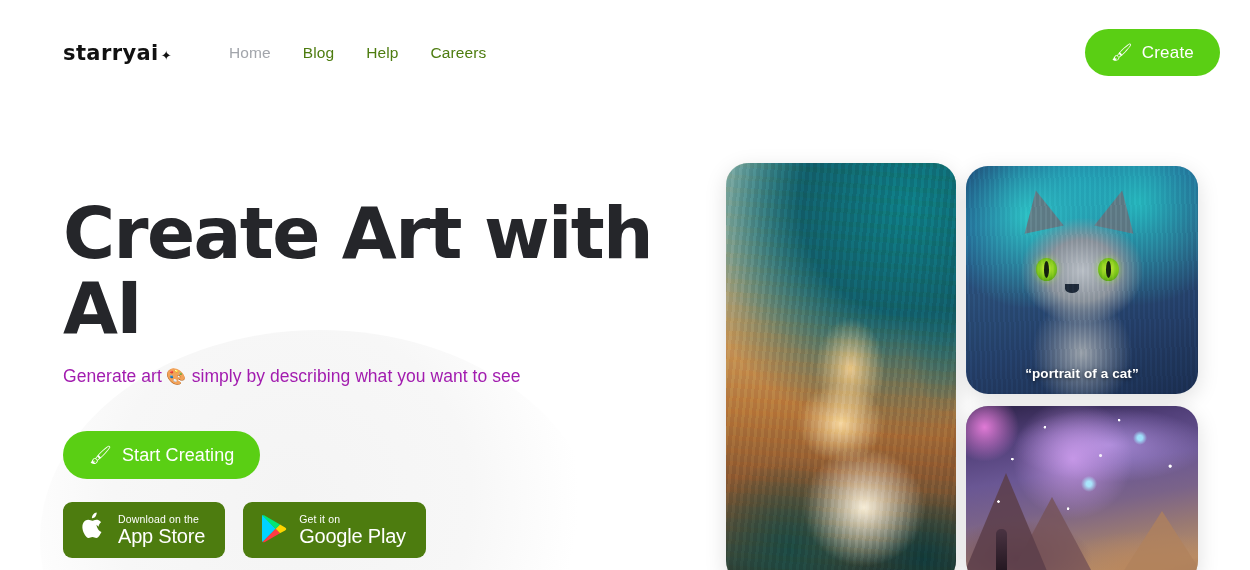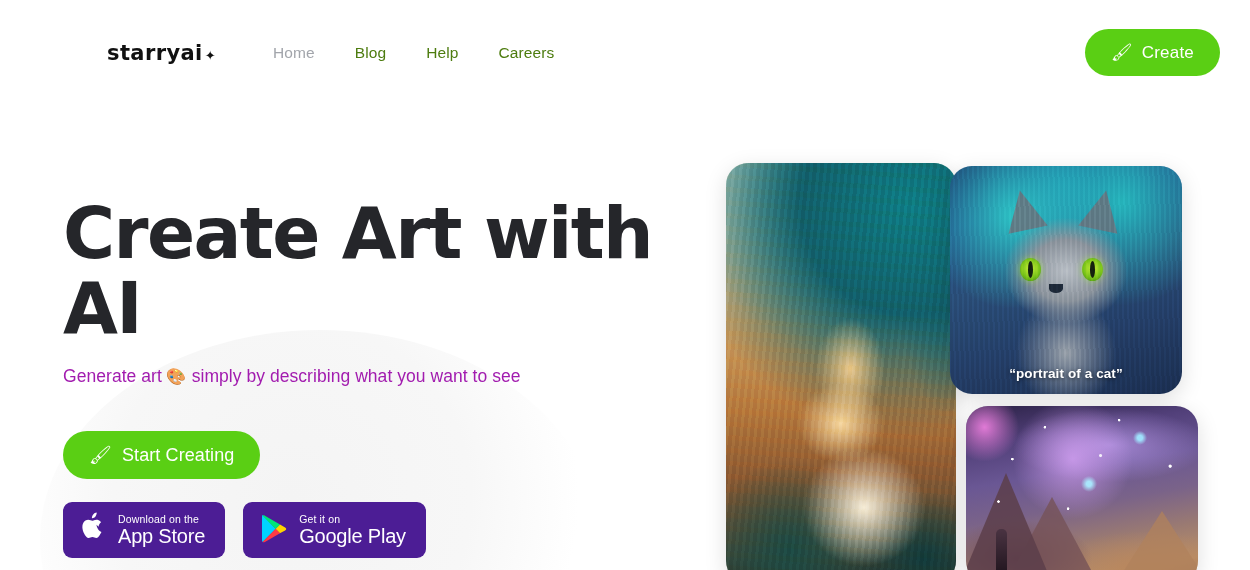--- a/index.html
+++ b/index.html
@@ -29,27 +29,26 @@
     display: flex; align-items: center;
     padding: 0 30px 0 63px;
     background: #fff;
     z-index: 5;
   }
   .logo {
     display: flex; align-items: baseline;
     font-size: 21px; font-weight: 700; letter-spacing: 0.4px;
     color: #111; cursor: pointer;
     font-family: "DejaVu Sans", sans-serif;
-    margin-left: 44px;
   }
   .logo .logo-star {
     font-size: 13px; margin-left: 2px; color: #111; line-height: 1;
   }
   nav.mainnav {
-    display: flex; align-items: center; gap: 40px;
+    display: flex; align-items: center; gap: 32px;
     margin-left: 57px;
   }
   nav.mainnav a {
     font-size: 15.5px; color: #4d7c0f; text-decoration: none;
     letter-spacing: .1px; cursor: pointer; white-space: nowrap;
   }
   nav.mainnav a.active { color: #a2a5ab; }
 
   .create-btn {
     margin-left: auto;
@@ -99,21 +98,21 @@
     cursor: pointer; z-index: 3;
     font-family: "Liberation Sans", sans-serif;
   }
 
   .store-row {
     position: absolute; left: 63px; top: 502px;
     display: flex; gap: 18px; z-index: 3;
   }
   .store-badge {
     display: flex; align-items: center; gap: 12px;
-    background: #4c1d95;
+    background: #4d7c0f;
     border-radius: 9px;
     height: 56px;
     padding: 0 20px 0 18px;
     cursor: pointer;
     color: #fff;
   }
   .store-badge .badge-text { display: flex; flex-direction: column; justify-content: center; }
   .store-badge .badge-top {
     font-size: 10.5px; line-height: 1.15; letter-spacing: .15px; color: #fff; font-weight: 400;
   }
@@ -138,21 +137,21 @@
     color: #fff;
     font-size: 13.5px;
     font-weight: 700;
     letter-spacing: .1px;
     text-shadow: 0 1px 4px rgba(0,0,0,.65);
     padding: 0 8px;
   }
   
   #card-cathedral { left: 0; top: 0; width: 230px; height: 420px; }
   
-  #card-cat { left: 224px; top: 3px; width: 232px; height: 228px; }
+  #card-cat { left: 240px; top: 3px; width: 232px; height: 228px; }
   #card-cat .caption { bottom: 13px; }
   
   #card-cosmos { left: 240px; top: 243px; width: 232px; height: 177px; }
 
   
   .art-cathedral {
     background:
       radial-gradient(ellipse 38% 20% at 60% 82%, rgba(255,246,225,.95) 0%, rgba(255,235,190,0) 70%),
       radial-gradient(ellipse 26% 13% at 50% 62%, rgba(255,226,170,.9) 0%, rgba(255,200,130,0) 72%),
       radial-gradient(ellipse 20% 16% at 54% 49%, rgba(255,214,150,.85) 0%, rgba(220,150,80,0) 75%),

